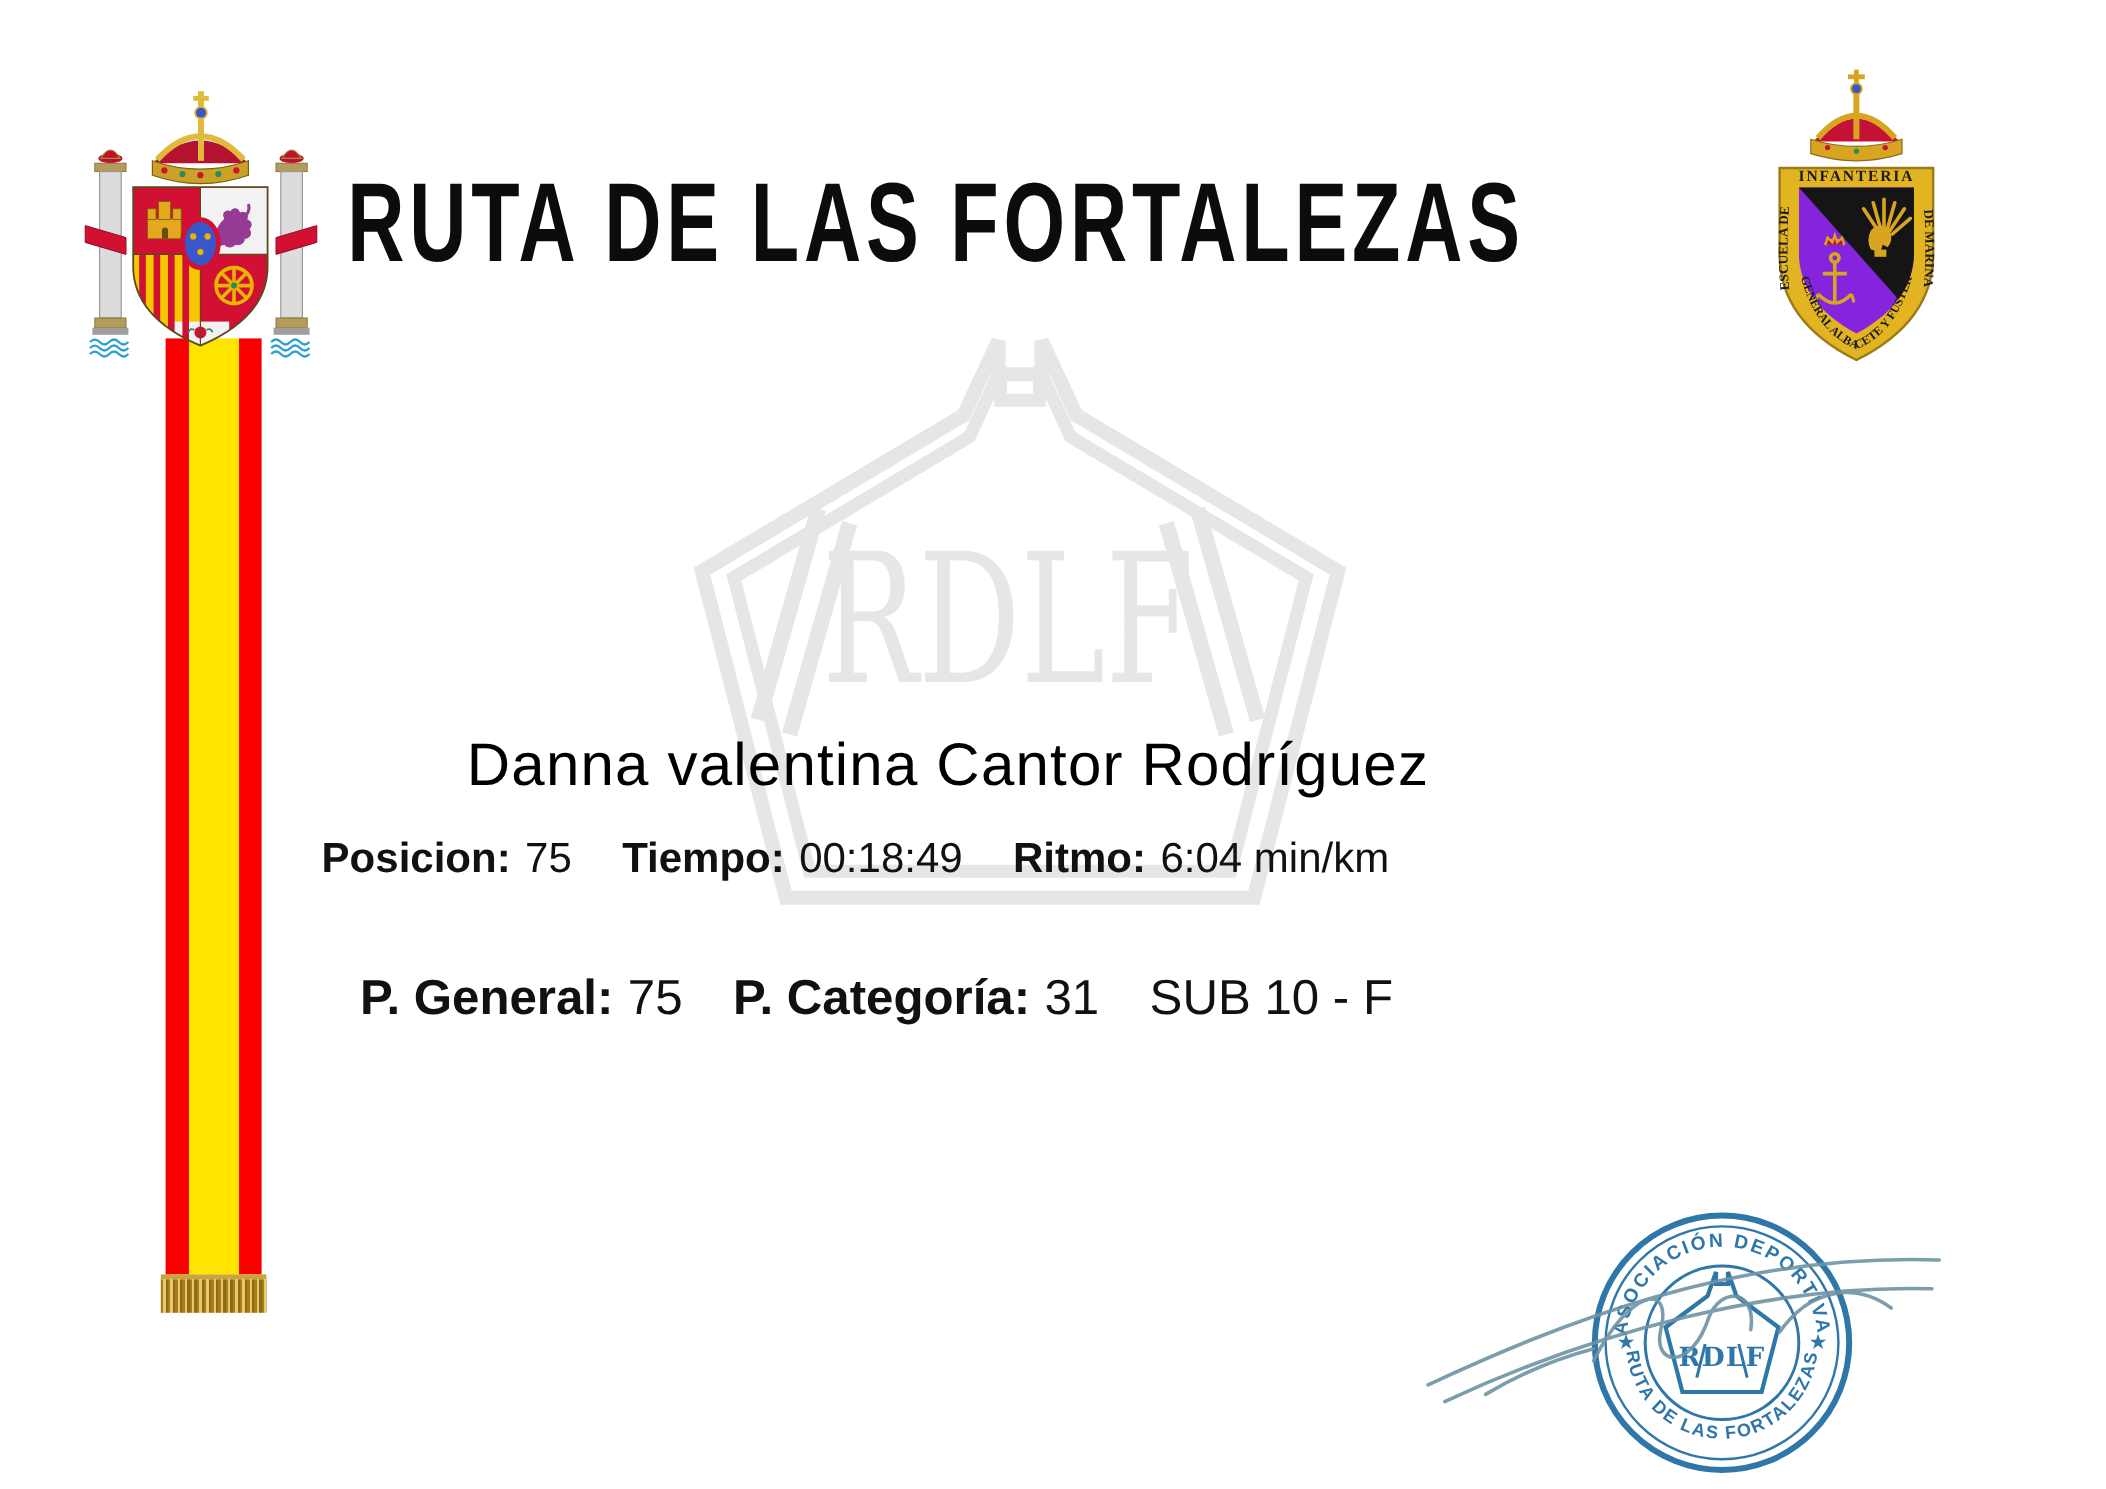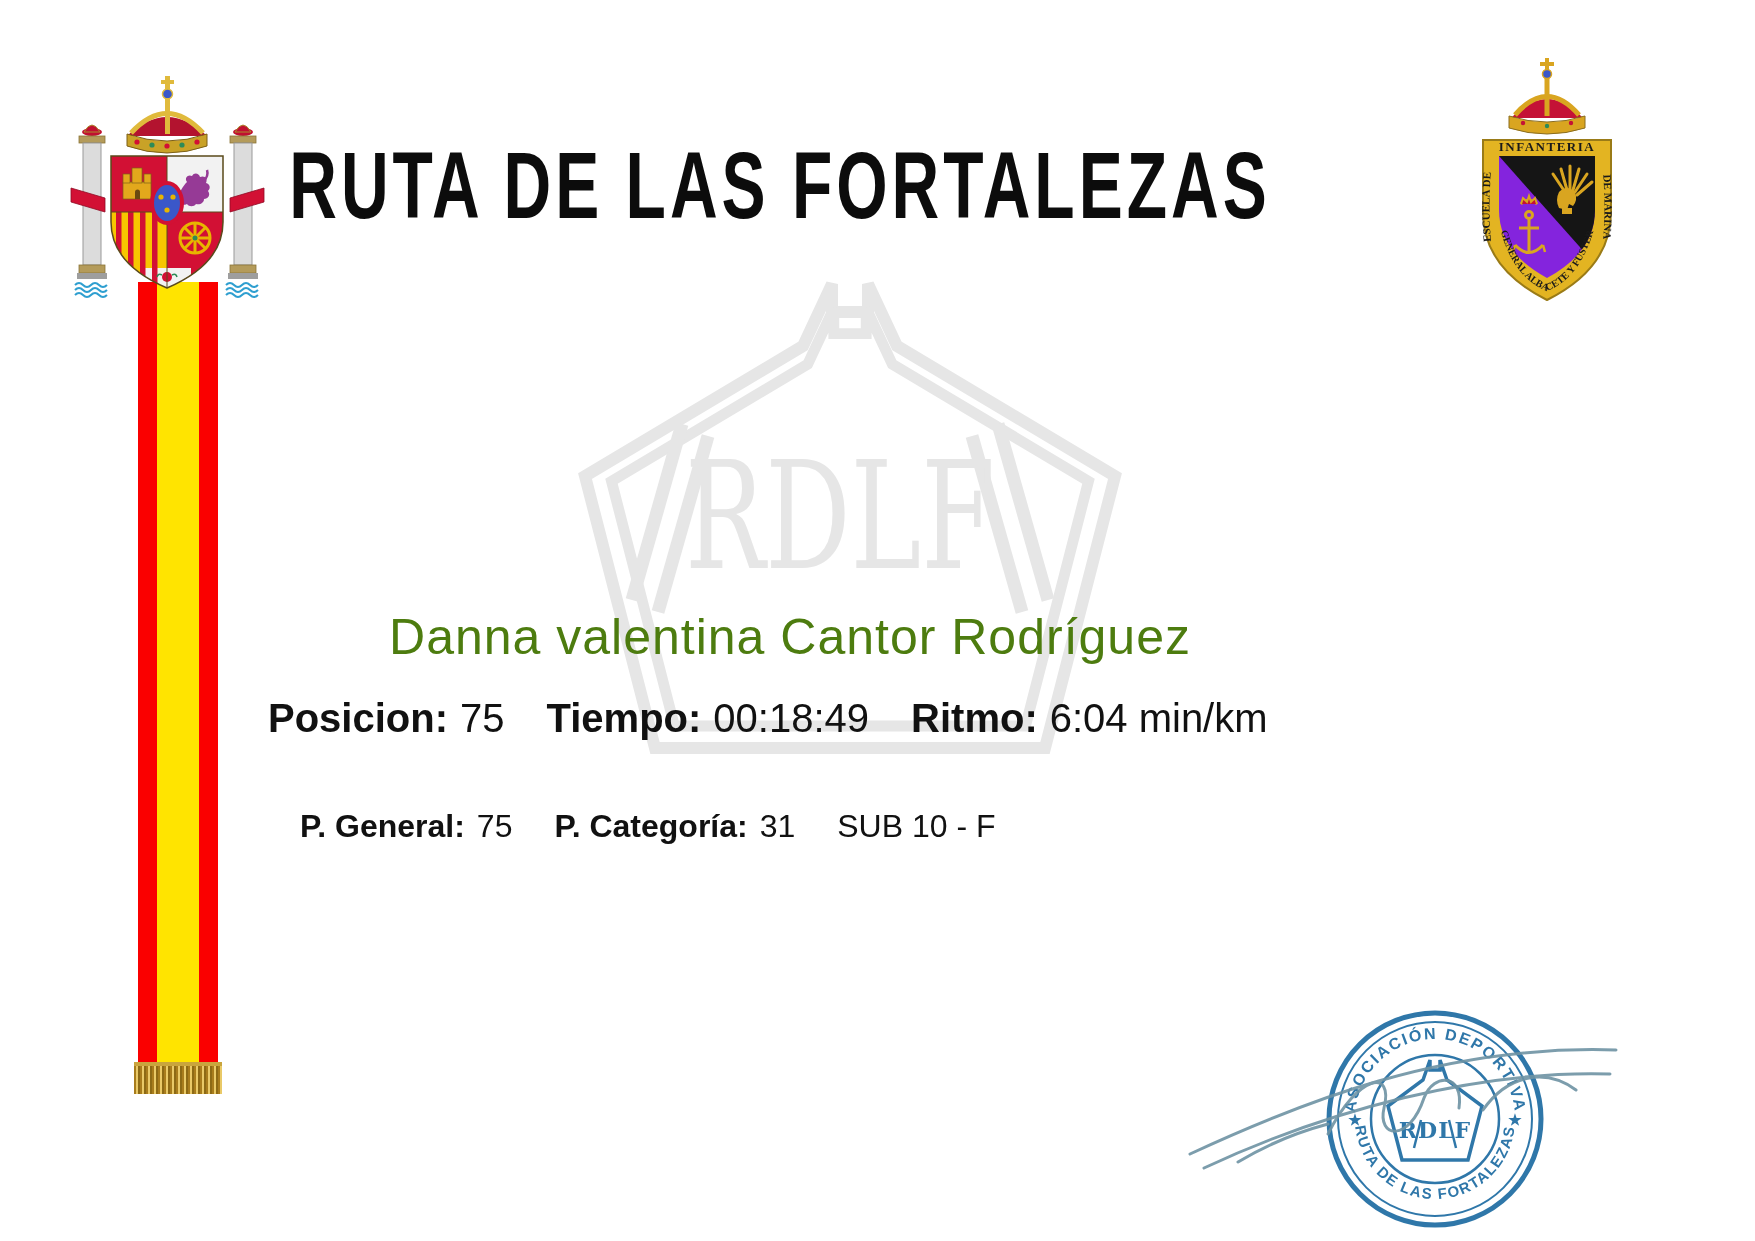--- a/index.html
+++ b/index.html
@@ -26,24 +26,24 @@
   
   .emblem{position:absolute;left:1477px;top:52px;width:140px;height:256px;z-index:2;}
 
   
   .script{font-family:cursive,"DejaVu Sans",sans-serif;font-style:italic;color:#000;}
 
   .body-text{position:absolute;left:265px;top:352px;width:1260px;z-index:3;
     font-size:35px;line-height:60px;}
 
   .recipient{position:absolute;left:250px;top:608px;width:1080px;text-align:center;z-index:3;
-    font-size:50px;letter-spacing:1px;color:#4d7c0f;}
-
-  .stats1{position:absolute;left:268px;top:696px;z-index:3;font-size:40px;white-space:nowrap;}
-  .stats2{position:absolute;left:300px;top:808px;z-index:3;font-size:32px;white-space:nowrap;}
+    font-size:50px;letter-spacing:1px;color:#000000;}
+
+  .stats1{position:absolute;left:268px;top:696px;z-index:3;font-size:35px;white-space:nowrap;}
+  .stats2{position:absolute;left:300px;top:808px;z-index:3;font-size:41px;white-space:nowrap;}
   .stats1 .lbl,.stats2 .lbl{font-weight:700;margin-right:12px;}
   .stats1 .val,.stats2 .val{font-weight:400;margin-right:42px;}
   .stats1 .val:last-child,.stats2 .val:last-child{margin-right:0;}
 
   .footer{position:absolute;right:187px;top:942px;z-index:3;text-align:right;
     font-size:30px;line-height:42px;}
 
   .stamp{position:absolute;left:1324px;top:1008px;width:222px;height:222px;z-index:4;opacity:.95;}
   .signature{position:absolute;left:1178px;top:1012px;width:455px;height:175px;z-index:5;}
 </style>

